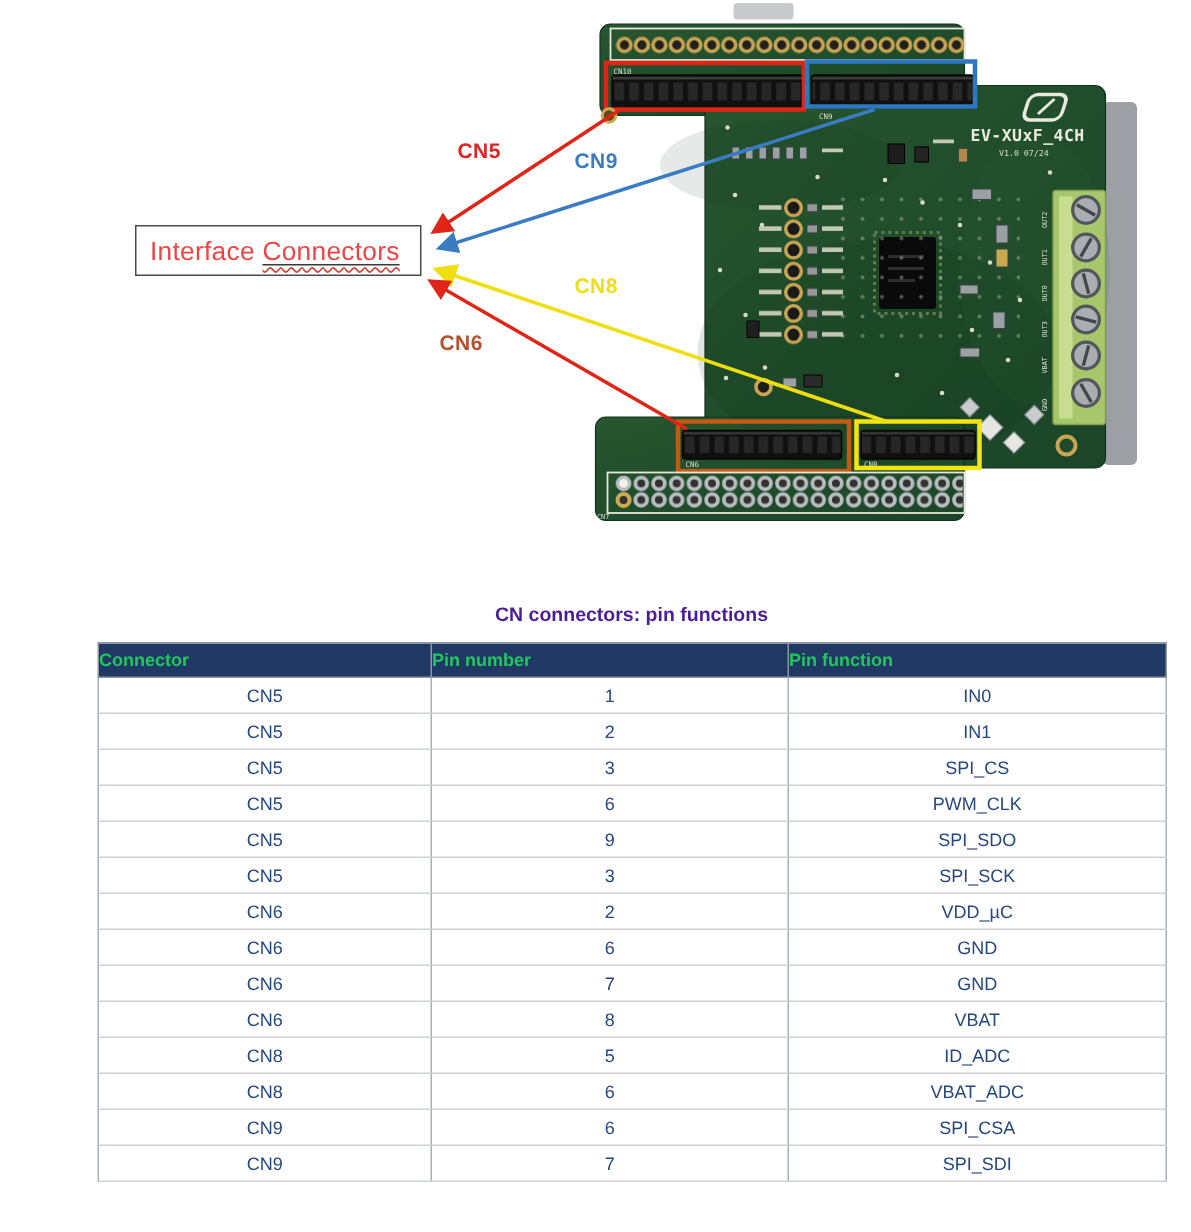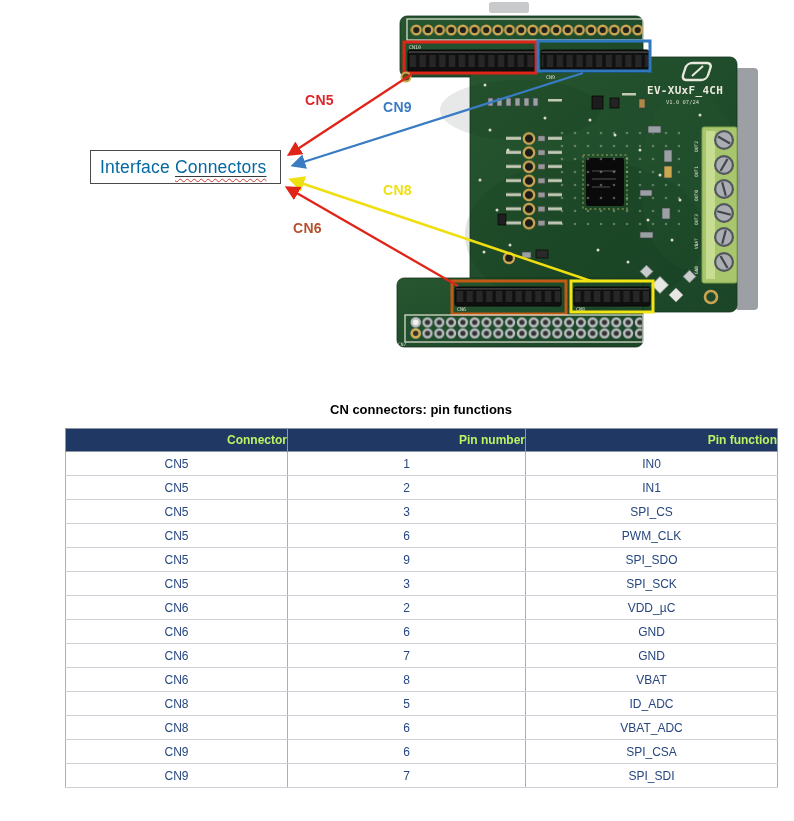--- a/index.html
+++ b/index.html
@@ -7,46 +7,46 @@
     width:794px; height:821px; background:#ffffff;
     font-family:"Liberation Sans", sans-serif; overflow:hidden; position:relative;
   }
   .figure { position:relative; width:706px; height:390px; }
   .figure svg { position:absolute; left:0; top:0; }
 
   .if-box {
     position:absolute; left:90px; top:150px; width:191px; height:34px;
     background:#ffffff; border:1.5px solid #4a4a4a;
     display:flex; align-items:center; padding-left:9px;
-    font-size:17.5px; color:#0369a1; letter-spacing:0.2px; white-space:pre;
+    font-size:17.5px; color:#ef4444; letter-spacing:0.2px; white-space:pre;
   }
   .squiggle {
     text-decoration:underline wavy #d23a30;
     text-decoration-thickness:1px; text-underline-offset:5px;text-align:right;
   }
   .solid-underline {
     text-decoration:underline solid #3a3a3a;
     text-decoration-thickness:1.2px; text-underline-offset:3px;
   }
   .cn-label { position:absolute; font-size:14px; font-weight:600; letter-spacing:0.3px; }
   .cn5 { left:305px; top:92px;  color:#df2428; }
   .cn9 { left:383px; top:99px;  color:#3a7cc4; }
   .cn8 { left:383px; top:182px; color:#f0df10; font-weight:700; }
   .cn6 { left:293px; top:220px; color:#b5512e; }
 
   .content { margin-left:65px; width:712px; }
   .tbl-title {
     margin-top:12px; text-align:center; font-size:13px; font-weight:bold;
-    color:#000000; line-height:16px;
+    color:#4c1d95; line-height:16px;
   }
   table { border-collapse:collapse; width:712px; margin-top:10px; table-layout:fixed; }
   col.c1 { width:222px; } col.c2 { width:238px; } col.c3 { width:252px; }
   th {
-    background:#1f3864; color:#bef264; font-size:12px; font-weight:bold;
-    height:23px; border:1px solid #8f96a3; text-align:right;
+    background:#1f3864; color:#22c55e; font-size:12px; font-weight:bold;
+    height:23px; border:1px solid #8f96a3; text-align:left;
   }
   td {
     height:24px; text-align:center; font-size:12px; color:#27477f;
     border-top:1px solid #ccd0d6; border-bottom:1px solid #ccd0d6;
     border-left:1px solid #a9afb8; border-right:1px solid #a9afb8;
     background:#ffffff;
   }
   table { border:1px solid #a9afb8; }
 </style>
 </head>

